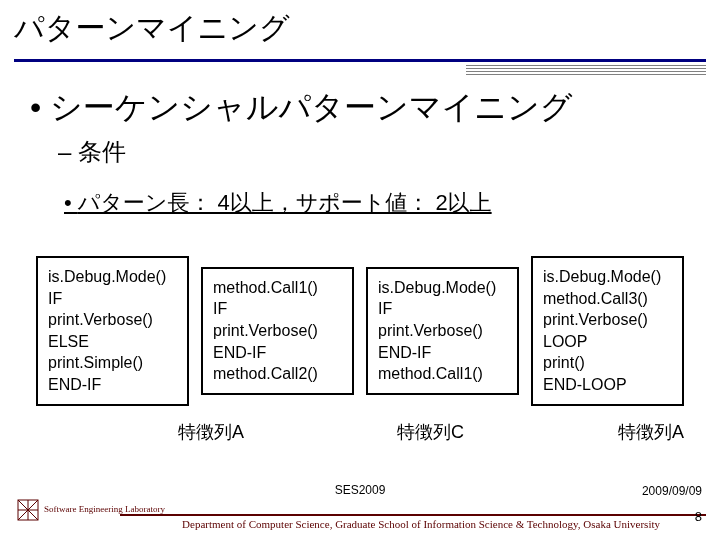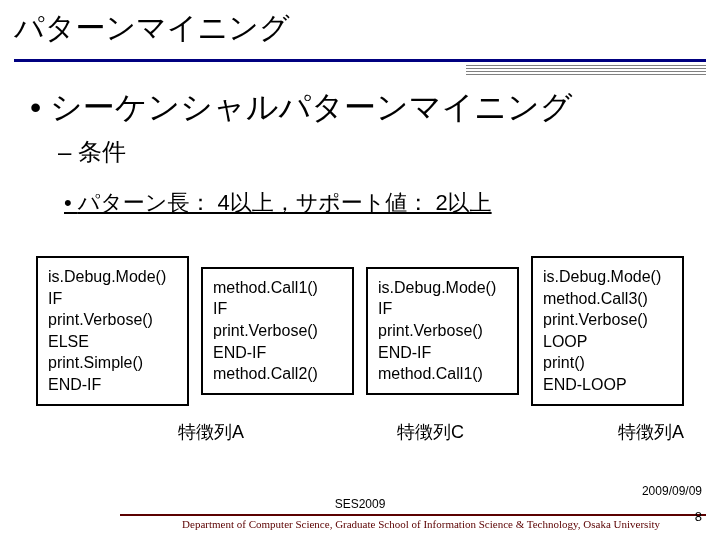--- a/index.html
+++ b/index.html
@@ -102,21 +102,21 @@
     position: absolute;
     bottom: 10px;
     left: 0;
     right: 0;
   }
   .ses {
     text-align: center;
     font-size: 12px;
     font-family: Arial, sans-serif;
     color: #000;
-    margin-bottom: 3px;
+    margin-bottom: 17px;
   }
   .date {
     position: absolute;
     right: 18px;
     bottom: 32px;
     font-size: 12px;
     font-family: Arial, sans-serif;
   }
   .footer-rule {
     border-top: 2px solid #5b0000;
@@ -215,13 +215,29 @@
     <div class="box-label">特徴列A</div>
   </div>
 </div>
 
 <div class="footer">
   <div class="ses">SES2009</div>
   <div class="date">2009/09/09</div>
   <div class="footer-rule"></div>
   <div class="dept">Department of Computer Science, Graduate School of Information Science &amp; Technology, Osaka University</div>
   <div class="pagenum">8</div>
+  <div class="logo">
+    <span class="logo-icon">
+      <svg viewBox="0 0 24 24">
+          <g stroke="#5b0000" stroke-width="1" fill="none">
+        <rect x="2" y="2" width="20" height="20"></rect>
+        <line x1="2" y1="12" x2="22" y2="12"></line>
+        <line x1="12" y1="2" x2="12" y2="22"></line>
+        <line x1="2" y1="2" x2="22" y2="22"></line>
+        <line x1="22" y1="2" x2="2" y2="22"></line>
+      </g>
+        </svg>
+    </span>
+    <span class="logo-text">Software
+Engineering
+Laboratory</span>
+  </div>
 </div>
 
 </body></html>

